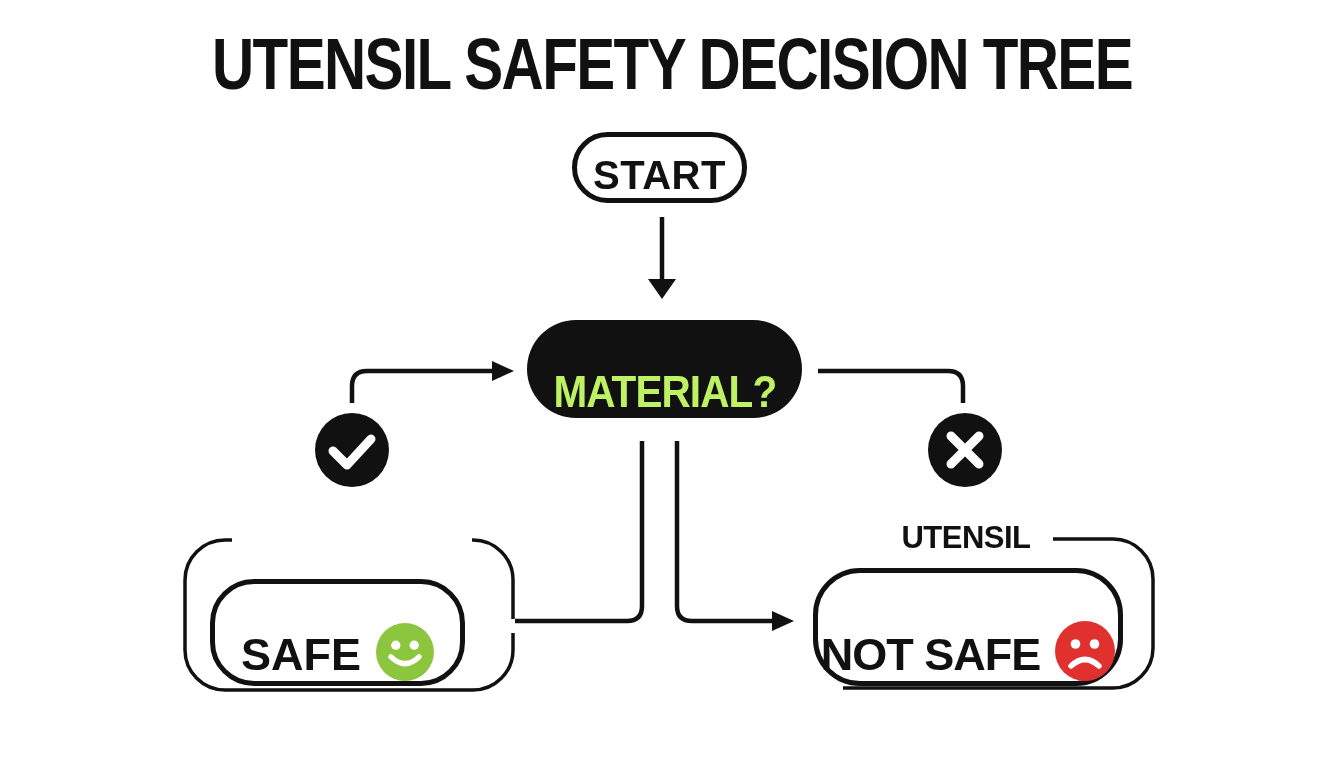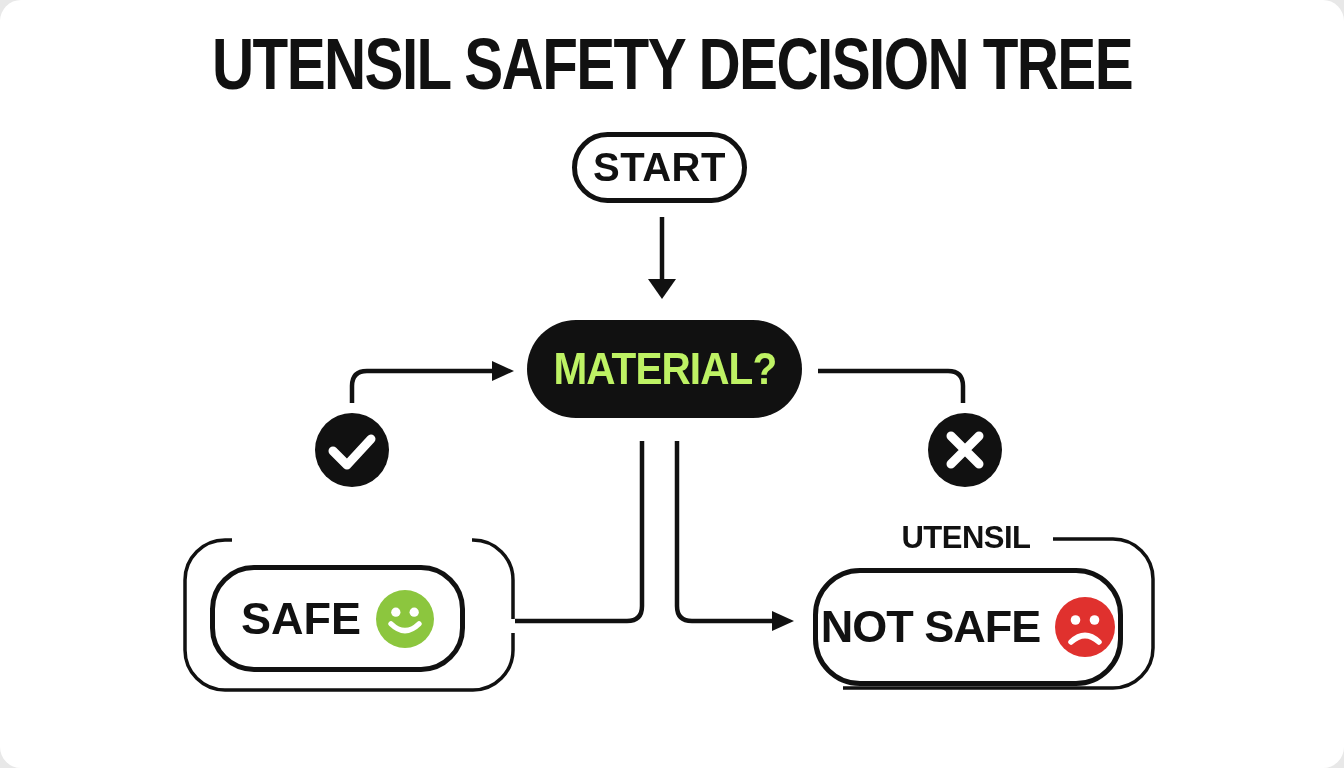--- a/index.html
+++ b/index.html
@@ -1,44 +1,43 @@
 <!DOCTYPE html>
 <html><head>
 <meta charset="utf-8">
 <style>
   html,body{margin:0;padding:0;background:#e8e8e8;}
   .stage{
     position:relative;width:1344px;height:768px;background:#ffffff;
     font-family:"Liberation Sans", sans-serif;color:#111;overflow:hidden;
     margin:0 auto;
-    border-radius:21px;
   }
   .title{
     position:absolute;left:0;top:22px;width:100%;text-align:center;
     font-size:73px;font-weight:bold;letter-spacing:-2px;color:#111;
     white-space:nowrap;
   }
   .title .squeeze{display:inline-block;transform:scaleX(0.80);transform-origin:50% 50%;}
   .node{
-    position:absolute;display:flex;align-items:center;justify-content:center;
+    position:absolute;display:flex;align-items:flex-end;justify-content:center;
     box-sizing:border-box;background:#fff;
   }
   .start-node{
     left:572px;top:132px;width:175px;height:71px;
     border:5px solid #111;border-radius:36px;
     font-size:40px;font-weight:bold;letter-spacing:0.5px;
   }
   .material-node{
     left:527px;top:320px;width:275px;height:98px;
     background:#111;color:#bef264;border-radius:49px;
     font-size:45px;font-weight:bold;letter-spacing:-1px;
   }
   .material-node .squeeze{display:inline-block;transform:scaleX(0.9);}
   .result-node{border:5px solid #111;gap:15px;}
-  .safe-node{left:210px;top:565px;width:255px;height:107px;border-radius:44px;font-size:45px;font-weight:bold;}
+  .safe-node{left:210px;top:579px;width:255px;height:107px;border-radius:44px;font-size:45px;font-weight:bold;}
   .notsafe-node{left:813px;top:568px;width:310px;height:118px;border-radius:47px;font-size:45px;font-weight:bold;letter-spacing:-1px;}
   .branch-label{
     position:absolute;top:520px;transform:translateX(-50%);
     background:#fff;padding:0 10px;font-size:31px;font-weight:bold;letter-spacing:-0.5px;
     white-space:nowrap;
   }
   .label-nonporous{left:343px;}
   .label-porous{left:966px;}
   .overlay{position:absolute;left:0;top:0;width:1344px;height:768px;}
   .face-icon{display:block;}

